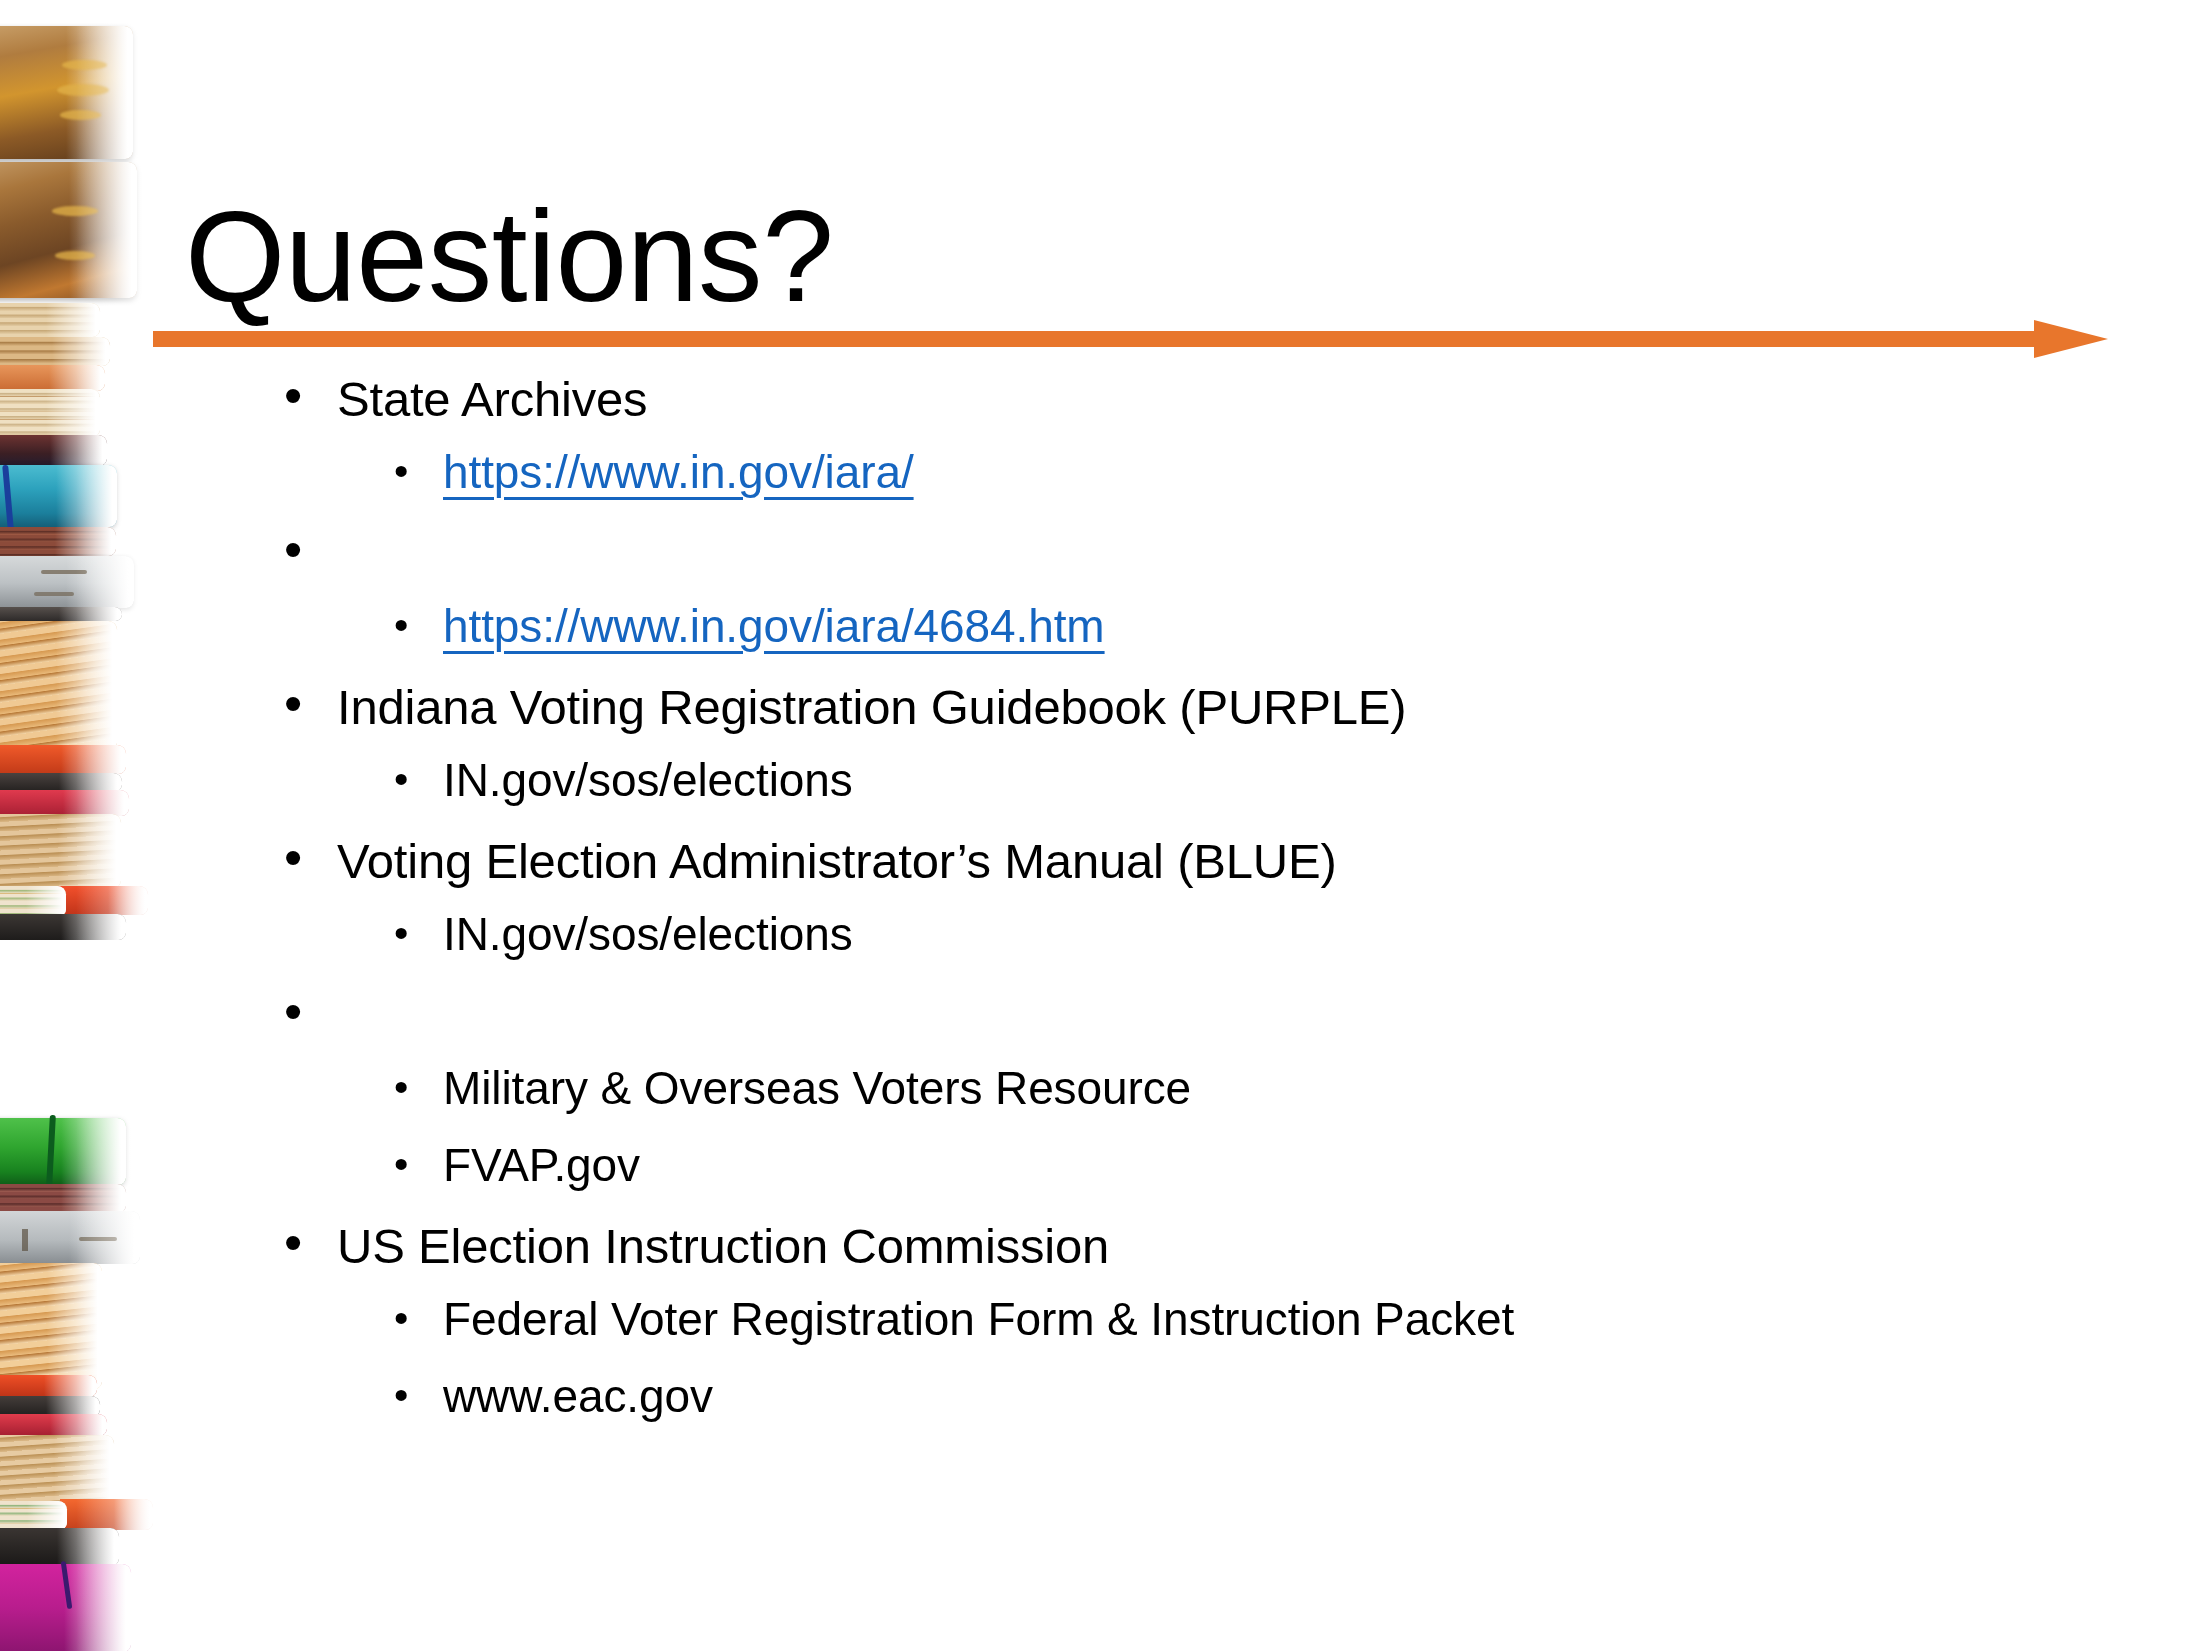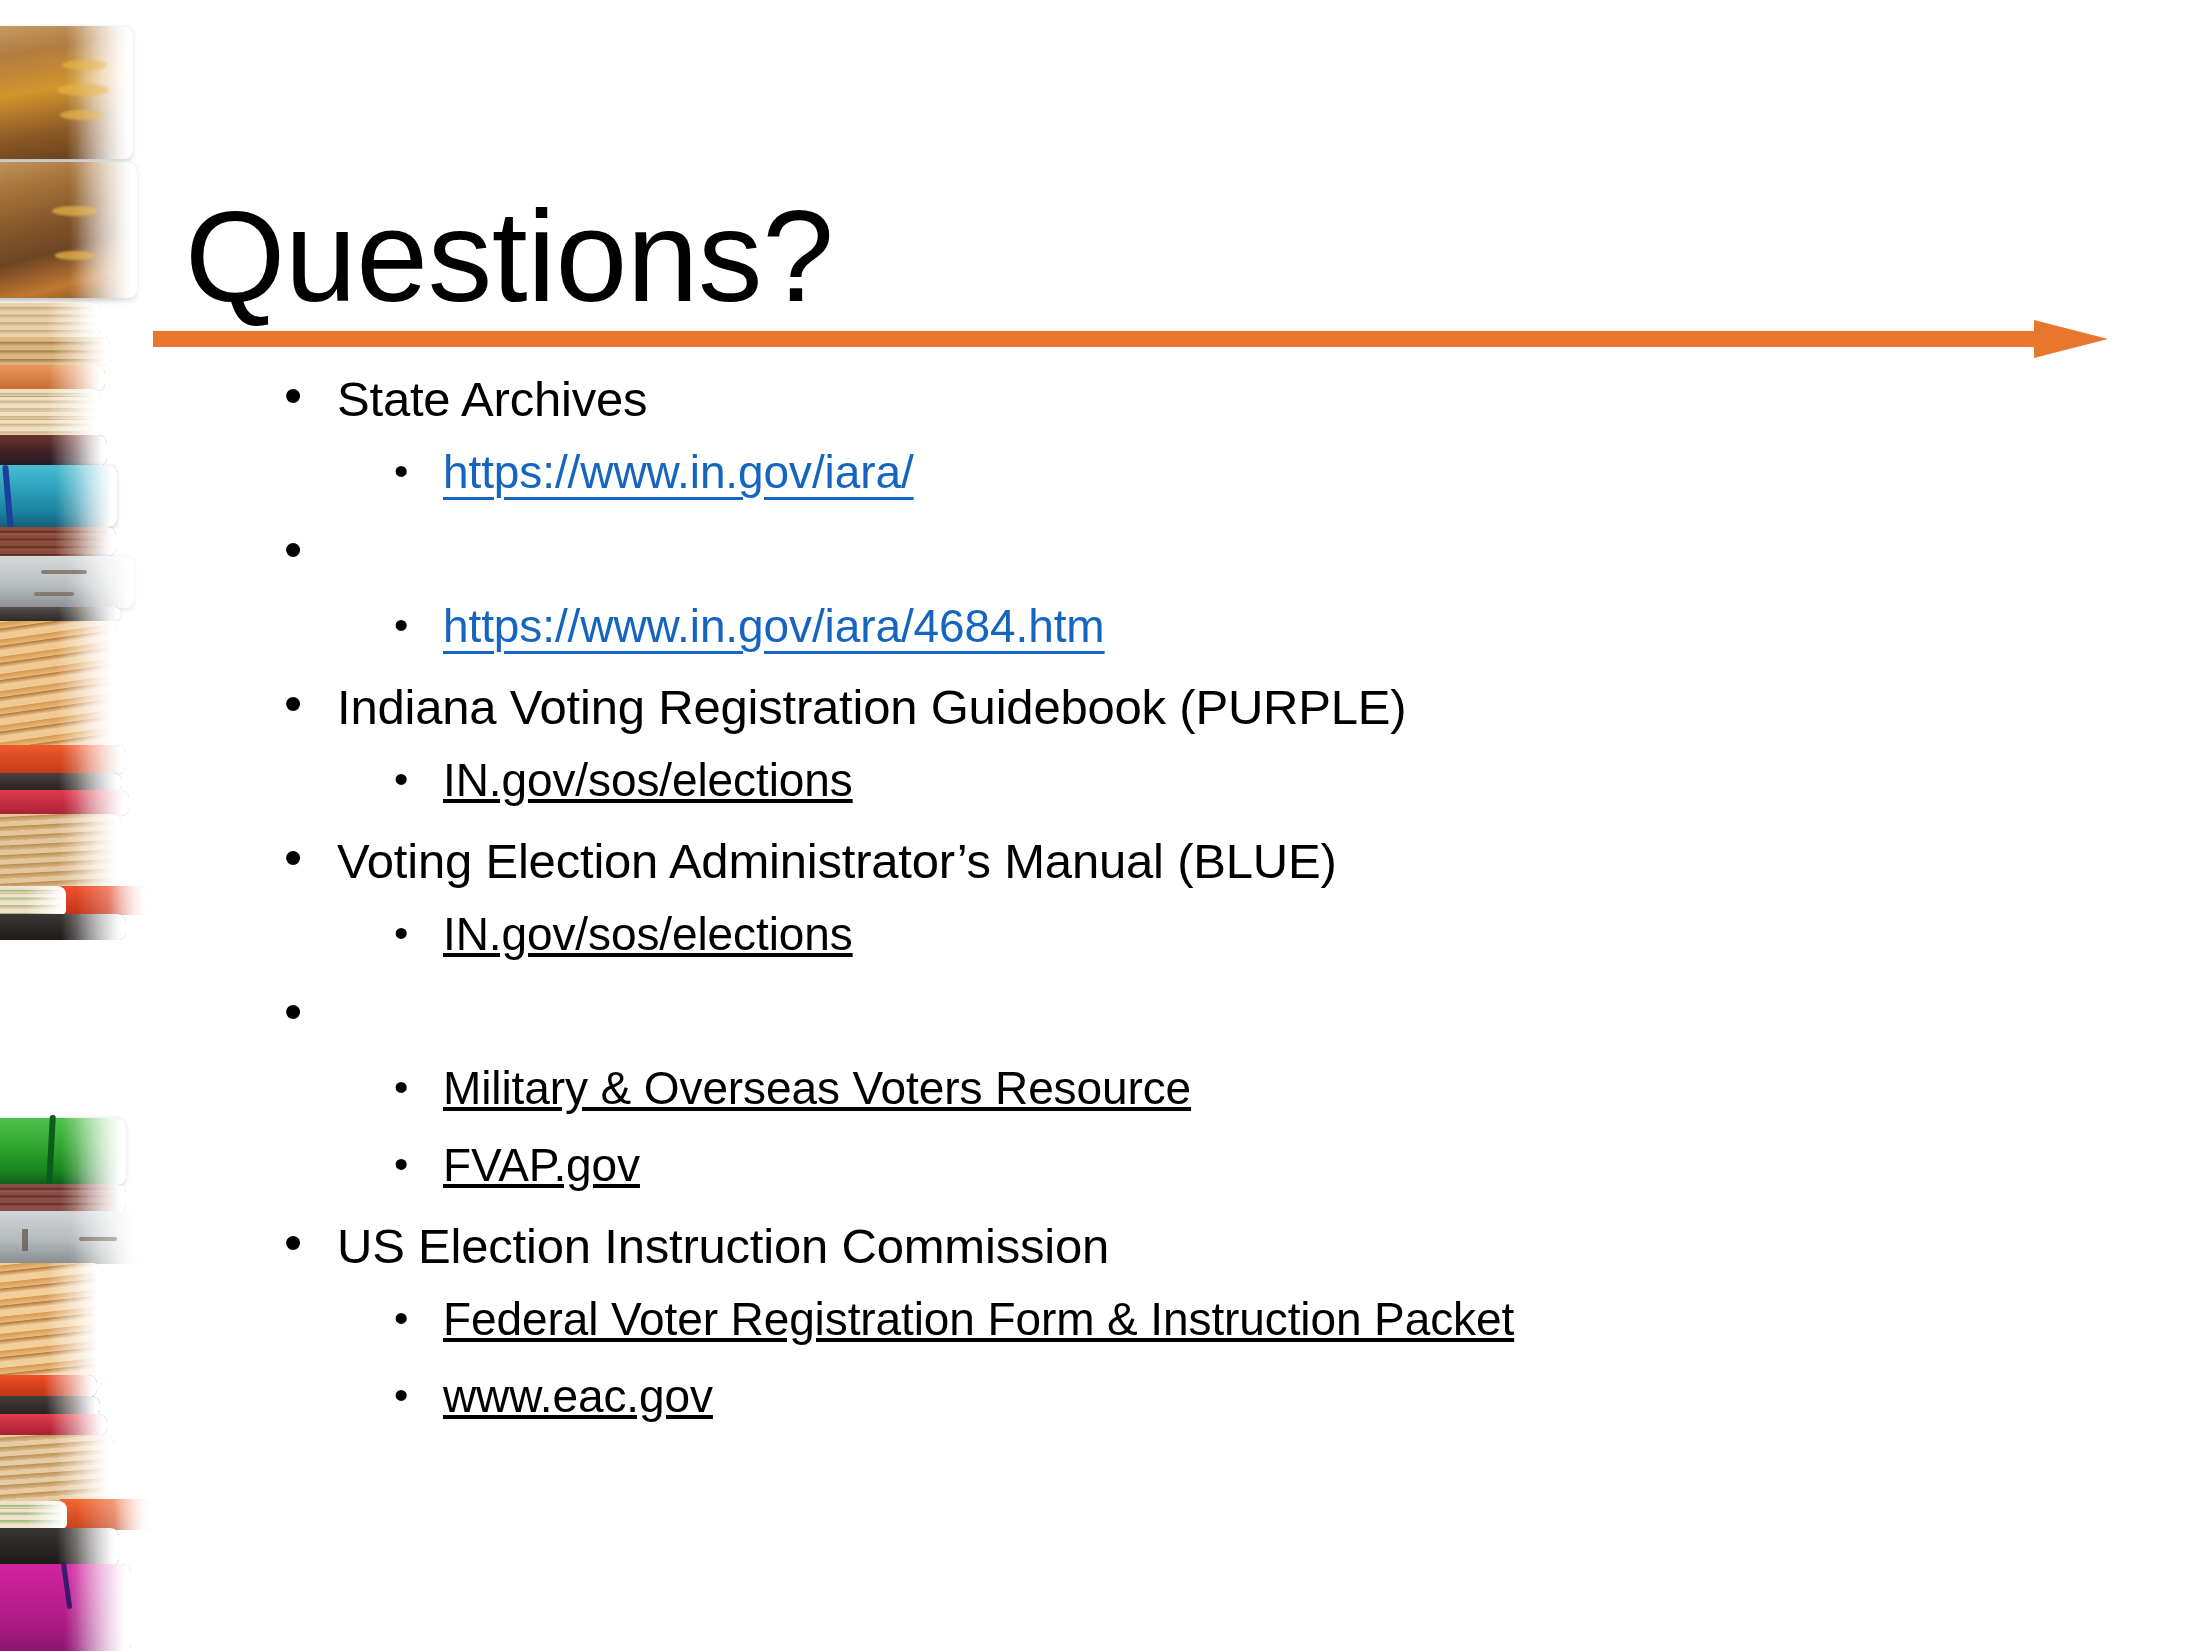--- a/index.html
+++ b/index.html
@@ -156,21 +156,20 @@
     line-height: 1;
     color: #000000;
     position: relative;
     top: -3.4px;
   }
   .lvl2 .bullet-text {
     font-size: 46px;
     line-height: 1;
     color: #000000;
     letter-spacing: -0.1px;
-    text-decoration: underline;
   }
 
   .bullet-text.link {
     color: #1565C0;
     text-decoration: underline;
     text-decoration-thickness: 3.4px;
     text-underline-offset: 8.6px;
     cursor: pointer;
   }
 </style>

